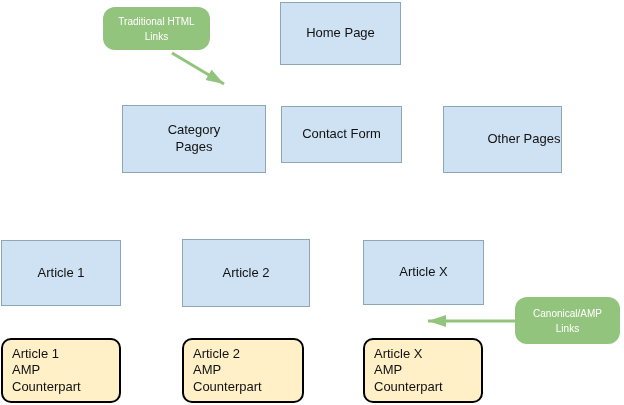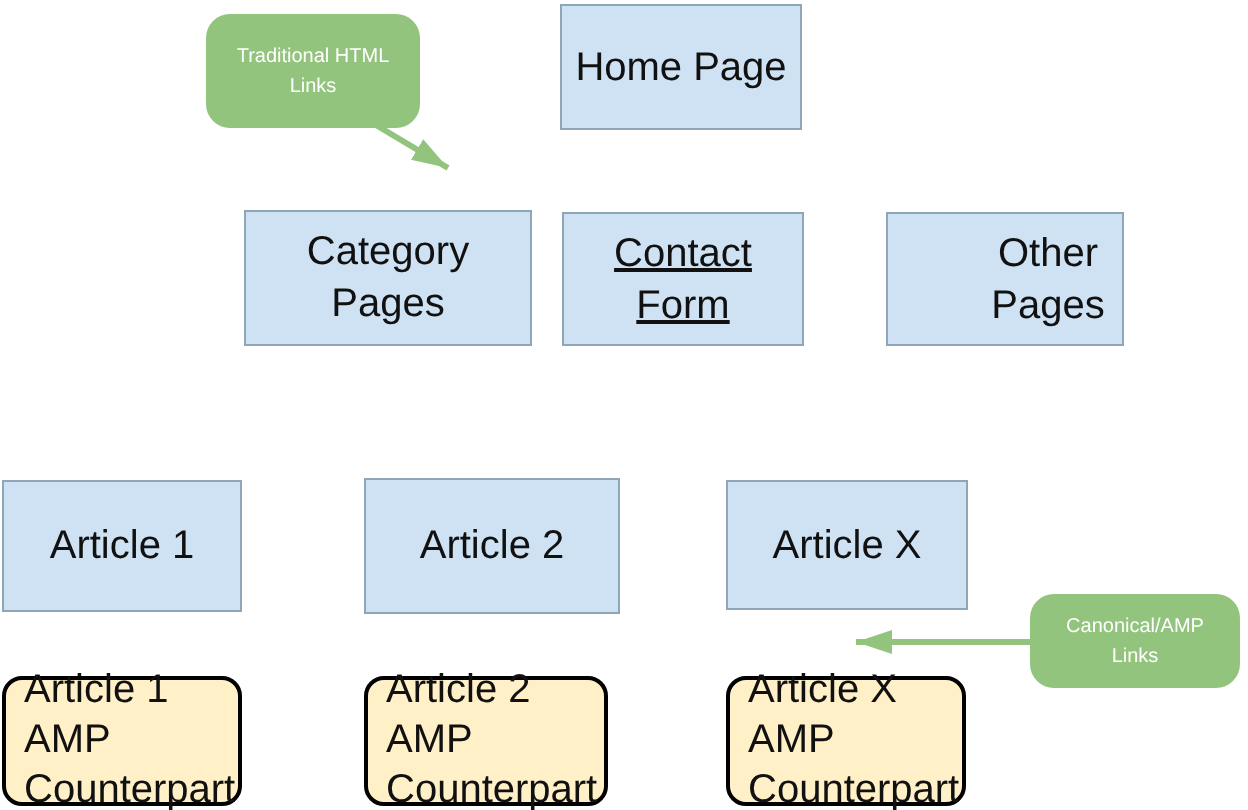--- a/index.html
+++ b/index.html
@@ -16,21 +16,21 @@
     overflow: hidden;
   }
   .node {
     position: absolute;
     box-sizing: border-box;
     display: flex;
     align-items: center;
     justify-content: center;
     text-align: center;
     white-space: pre-line;
-    font-size: 20px;
+    font-size: 13px;
     line-height: 1.3;
     color: #111111;
   }
   .blue {
     background: var(--box_blue_fill, #cfe2f3);
     border: 1px solid var(--box_blue_border, #8fa5b8);
   }
   .amp {
     background: var(--box_yellow_fill, #fff0c7);
     border: 2px solid var(--box_yellow_border, #000000);
@@ -50,29 +50,29 @@
     white-space: pre-line;
     background: var(--label_green_fill, #93c47d);
     color: var(--label_text, #ffffff);
     border-radius: 12px;
     font-size: 10px;
     line-height: 1.5;
   }
   
   #home      { left: 280px; top: 2px;   width: 121px; height: 63px; }
   #category  { left: 122px; top: 105px; width: 144px; height: 68px; }
-  #contact   { left: 281px; top: 106px; width: 121px; height: 67px; text-decoration: underline; }
+  #contact   { left: 281px; top: 106px; width: 121px; height: 57px; }
   #other     { left: 443px; top: 106px; width: 119px; height: 67px; padding-left: 43px; }
   #article1  { left: 1px;   top: 240px; width: 120px; height: 66px; }
   #article2  { left: 182px; top: 239px; width: 128px; height: 68px; }
   #articleX  { left: 363px; top: 240px; width: 121px; height: 65px; }
   #amp1      { left: 1px;   top: 338px; width: 120px; height: 65px; }
   #amp2      { left: 182px; top: 338px; width: 122px; height: 65px; }
   #ampX      { left: 363px; top: 338px; width: 120px; height: 65px; }
-  #callout-traditional { left: 103px; top: 7px;   width: 107px; height: 57px; }
+  #callout-traditional { left: 103px; top: 7px;   width: 107px; height: 43px; }
   #callout-canonical   { left: 515px; top: 297px; width: 105px; height: 47px; }
   #arrow-layer {
     position: absolute;
     left: 0; top: 0;
     width: 624px; height: 405px;
     pointer-events: none;
   }
 </style>
 </head>
 <body>

